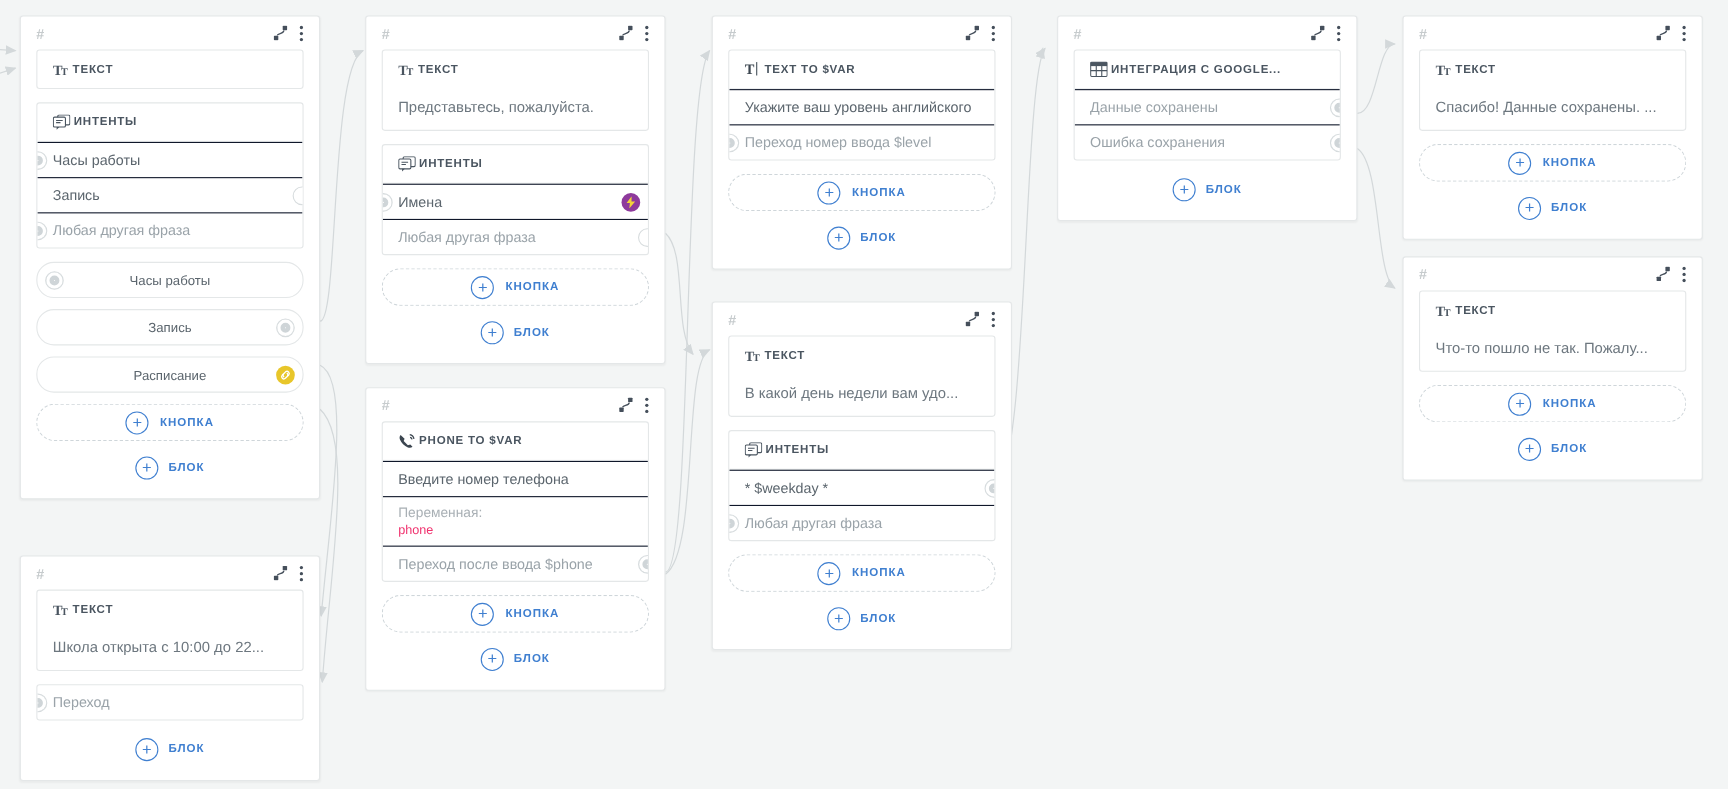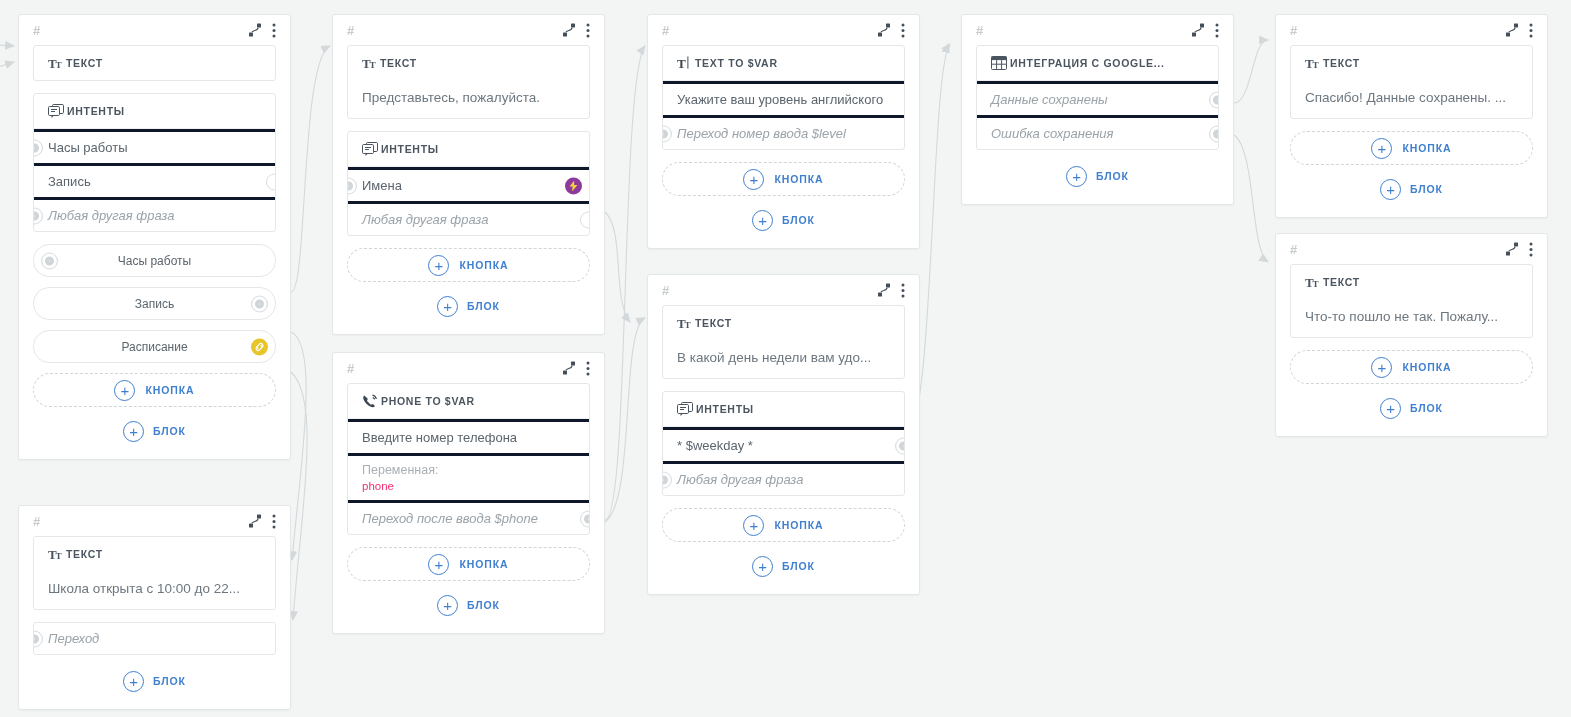--- a/index.html
+++ b/index.html
@@ -53,26 +53,26 @@
     padding:10px 14px 13px 14px;
     font-size:13.5px;color:#6d777f;
     white-space:nowrap;overflow:hidden;
   }
 
   .row{
     position:relative;
     height:31px;
     display:flex;align-items:center;
     padding:0 14px;
-    border-top:3px solid #0f172a;
+    border-top:1px solid #0f172a;
     font-size:13px;color:#5b656d;
     white-space:nowrap;
   }
   .row.first{border-top:none;}
-  .row.ital{font-style:italic;color:#9aa3a9;}
+  .row.ital{color:#9aa3a9;}
   .row.tall{height:auto;padding-top:7px;padding-bottom:7px;display:block;line-height:1.25;}
   .var-label{font-size:12.5px;color:#a9b0b5;}
   .var-name{font-size:11.5px;color:#f0326e;}
 
   .dot-l{
     position:absolute;left:-8px;top:50%;transform:translateY(-50%);
     width:15px;height:15px;border-radius:50%;
     background:#fff;border:1px solid #d7dcde;
     box-shadow:inset 0 0 0 3px #fff, inset 0 0 0 7px #cfd5d8;
   }

